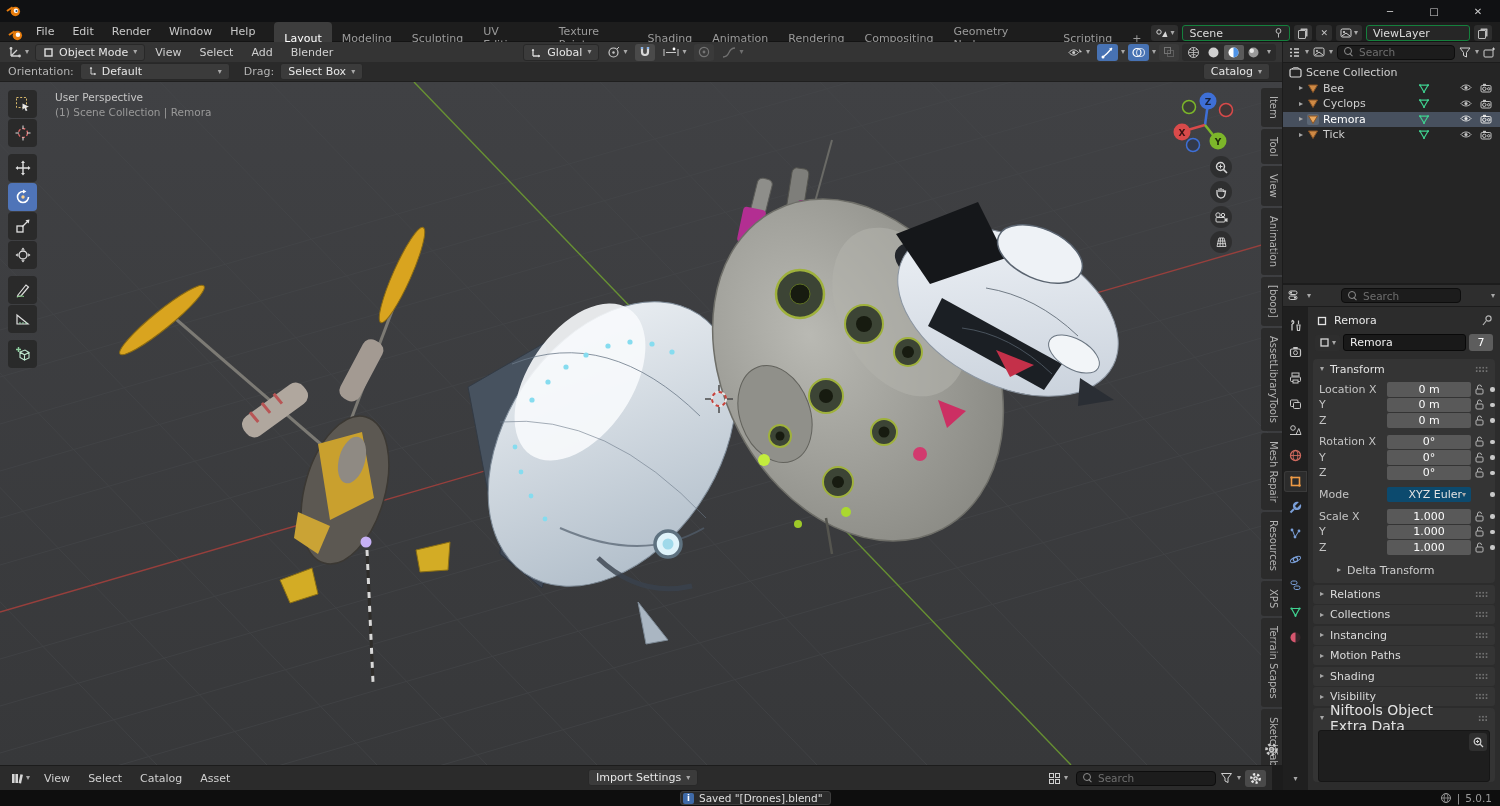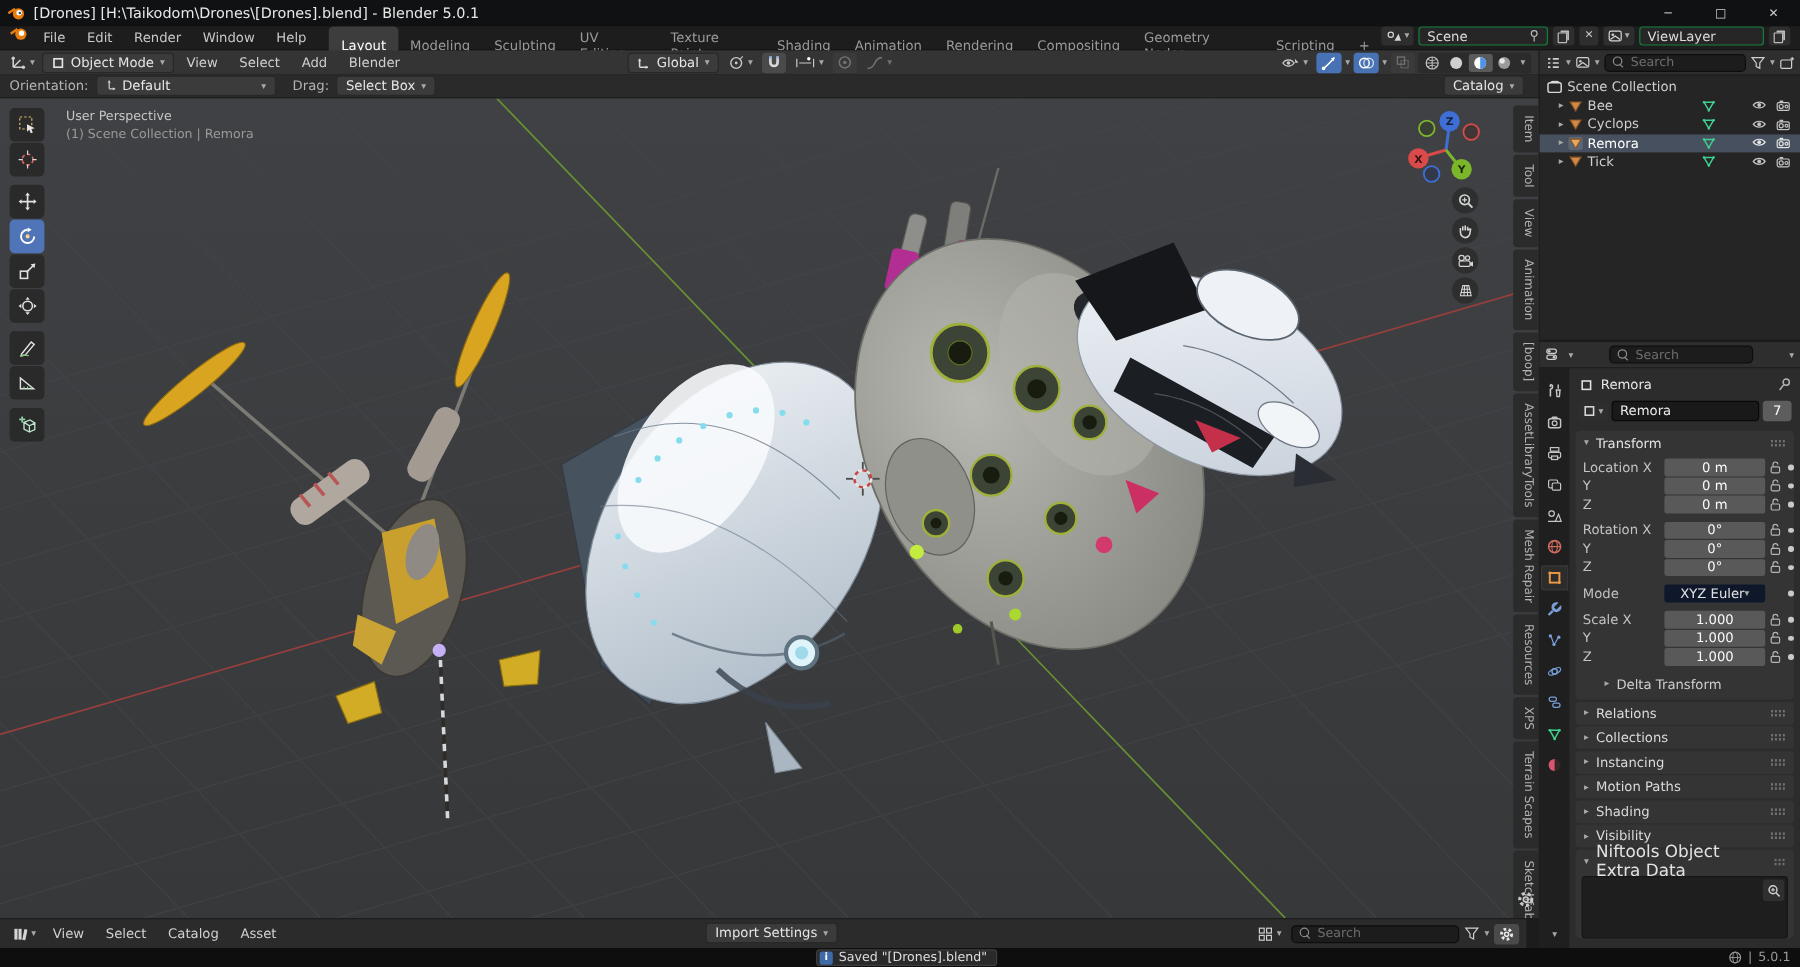--- a/index.html
+++ b/index.html
@@ -10,21 +10,21 @@
   .chev{font-size:8px;color:#a8a8a8;line-height:1}
   .chev.dim{color:#6f6f6f}
 
   
   #titlebar{left:0;top:0;width:1500px;height:22px;background:#101113;display:flex;align-items:center;padding-left:6px;gap:7px}
   #titlebar .title{color:#e8e8e8;font-size:12px}
   .winbtns{position:absolute;right:0;top:0;height:22px;display:flex}
   .winbtn{width:44px;height:22px;display:flex;align-items:center;justify-content:center;color:#cfcfcf;font-size:10px}
 
   
-  #topbar{left:0;top:22px;width:1500px;height:20px;background:#1d1d1d;display:flex;align-items:flex-start;border-bottom:1px solid #141414}
+  #topbar{left:0;top:22px;width:1500px;height:20px;background:#1d1d1d;display:flex;align-items:flex-end;border-bottom:1px solid #141414}
   .menu{padding:0 9px;height:100%;display:flex;align-items:center;color:#c9c9c9}
   .wtabs{display:flex;height:100%;margin-left:10px}
   .wtab{padding:16px 10px;height:100%;display:flex;align-items:center;color:#9b9b9b}
   .wtab.active{background:#3d3d3d;color:#fff;border-radius:4px 4px 0 0}
   .tb-right{margin-left:auto;display:flex;align-items:center;gap:4px;padding-right:8px}
   .idfield{display:flex;align-items:center;gap:5px;background:#262626;border:1px solid #15803d;border-radius:3px;height:16px;padding:0 6px;color:#dcdcdc}
   .microbtn{display:flex;align-items:center;gap:2px;background:#2e2e2e;border-radius:3px;height:16px;padding:0 4px}
   .copyicon{width:8px;height:9px;border:1px solid #bbb;border-radius:1px;box-shadow:2px -2px 0 -0.5px #bbb;display:inline-block;margin:2px 2px 0 0}
 
   
@@ -87,21 +87,21 @@
   .breadcrumb{display:flex;align-items:center;gap:6px;padding:3px 5px;color:#e6e6e6}
   .namerow{display:flex;align-items:center;gap:3px;padding:4px 4px 6px}
   .nameinput{flex:1;background:#191919;border:1px solid #090909;border-radius:3px;height:17px;color:#ededed;padding:0 6px;font:inherit;min-width:0}
   .usersbadge{background:#5d5d5d;color:#fff;border-radius:3px;height:17px;min-width:24px;display:flex;align-items:center;justify-content:center}
   .panel{background:#343434;border-radius:4px;margin:2px 2px}
   .panelhead{height:20px;display:flex;align-items:center;gap:6px;padding:0 7px;color:#e2e2e2}
   .grip{width:13px;height:7px;background-image:radial-gradient(#858585 .8px,transparent .95px);background-size:3.3px 3.4px;opacity:.75;margin-left:auto}
   .trow{display:grid;grid-template-columns:64px 84px 11px 7px;gap:4px;align-items:center;margin-bottom:1px}
   .trow .lab{text-align:left;color:#c3c3c3}
   .val{background:#595959;border-radius:2px;height:14.5px;display:flex;align-items:center;justify-content:center;color:#fbfbfb}
-  .dropdown{background:#0f172a;border-radius:2px;height:15px;display:flex;align-items:center;color:#e2e2e2;padding:0 5px;justify-content:center}
+  .dropdown{background:#0c4a6e;border-radius:2px;height:15px;display:flex;align-items:center;color:#e2e2e2;padding:0 5px;justify-content:flex-end}
   .kdot{width:4.5px;height:4.5px;border-radius:50%;background:#c9c9c9}
   .groupgap{height:6px}
   .subpanel{display:flex;align-items:center;gap:6px;color:#cecece;padding:4px 0 6px 24px}
   .cpanel{height:19px;background:#343434;border-radius:3px;margin:1.5px 2px;display:flex;align-items:center;gap:6px;padding:0 7px;color:#dadada}
   .nifbox{position:relative;background:#1e1e1e;border:1px solid #161616;border-radius:3px;height:52px;margin:2px 5px}
   .nifbtn{position:absolute;right:2px;top:2px;width:18px;height:18px;background:#2f2f2f;border-radius:3px;display:flex;align-items:center;justify-content:center}
 
   
   #assetbar{left:0;top:765px;width:1272px;height:25px;background:#2b2b2b;display:flex;align-items:center;padding:0 6px;gap:2px;border-top:1px solid #1c1c1c}
   #assetright{margin-left:auto;display:flex;align-items:center;gap:4px}
@@ -121,21 +121,20 @@
 
   <div id="titlebar" class="abs">
     <span>
       <svg width="15" height="12" viewBox="0 0 16 12">
           <path d="M1 6 L7 2" stroke="#e87d0d" stroke-width="2.2" fill="none"></path>
           <circle cx="10" cy="6.5" r="5" fill="#e87d0d"></circle>
           <circle cx="10.6" cy="5.6" r="2.4" fill="#fff"></circle>
           <circle cx="11.2" cy="5.9" r="1.1" fill="#264a73"></circle>
         </svg>
     </span>
-    <span class="title">[Drones] [H:\Taikodom\Drones\[Drones].blend] - Blender 5.0.1</span>
     <div class="winbtns">
       <div class="winbtn">─</div>
       <div class="winbtn">□</div>
       <div class="winbtn close">✕</div>
     </div>
   </div>
 
   <div id="topbar" class="abs">
     <span style="padding:0 4px 0 8px">
       <svg width="15" height="12" viewBox="0 0 16 12">

